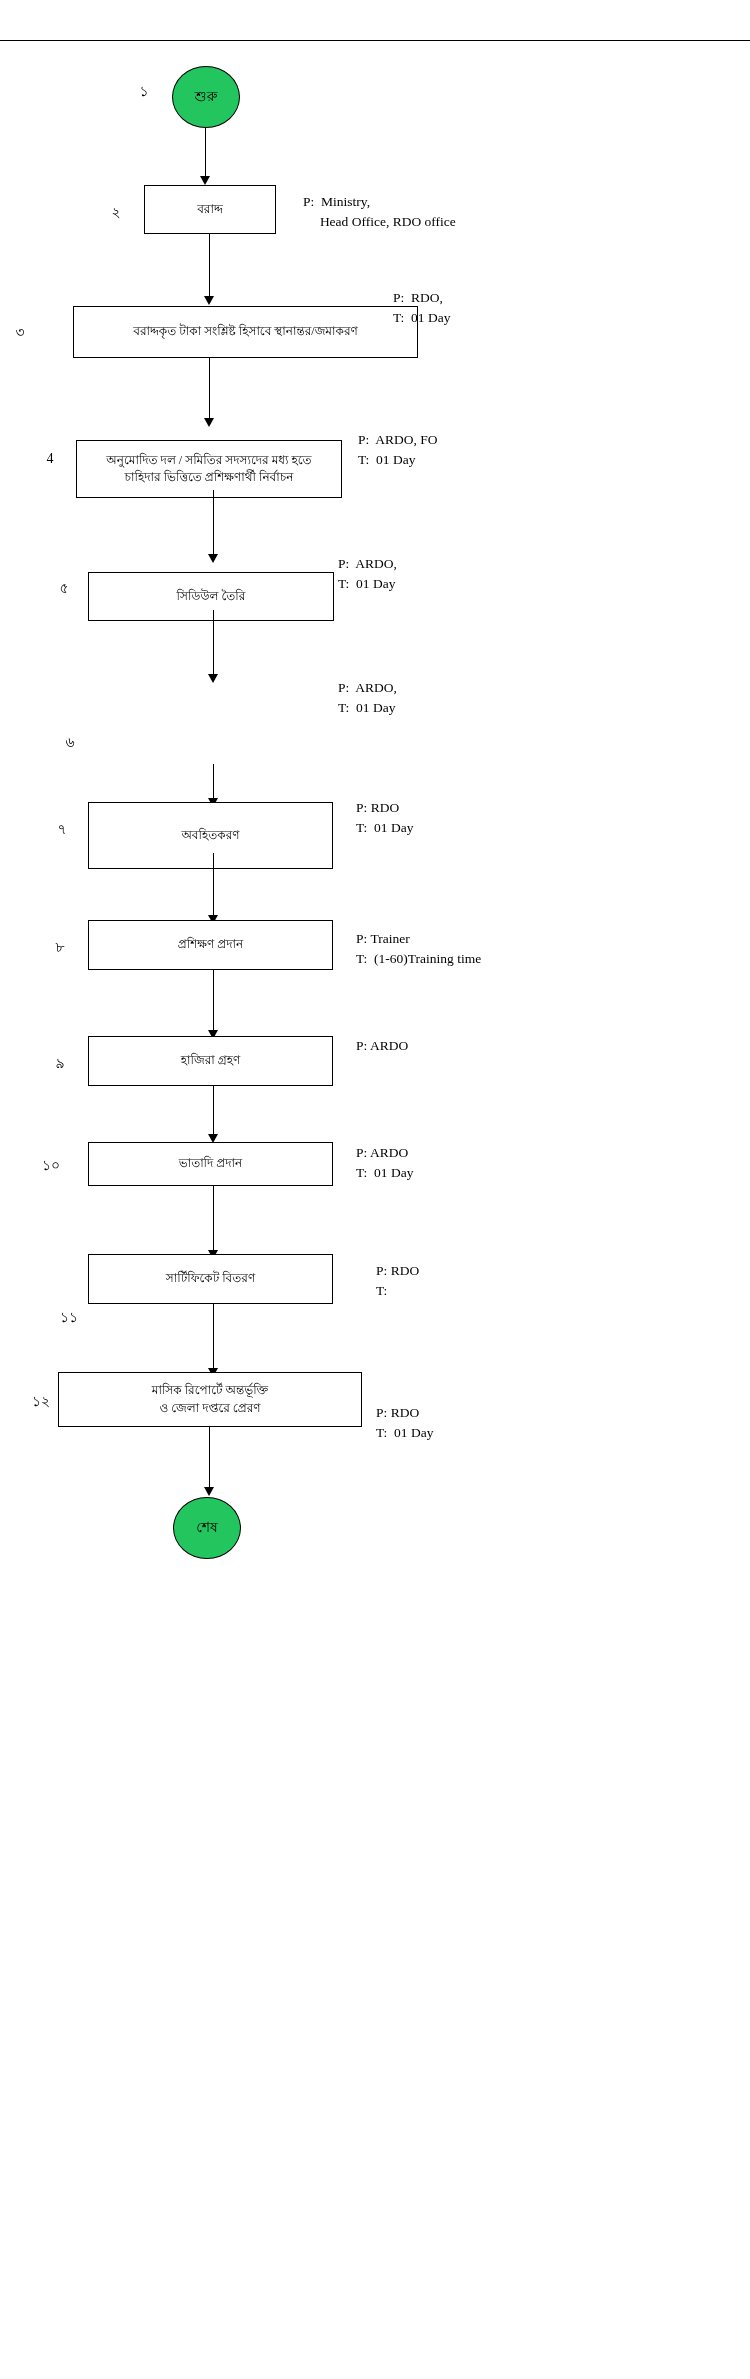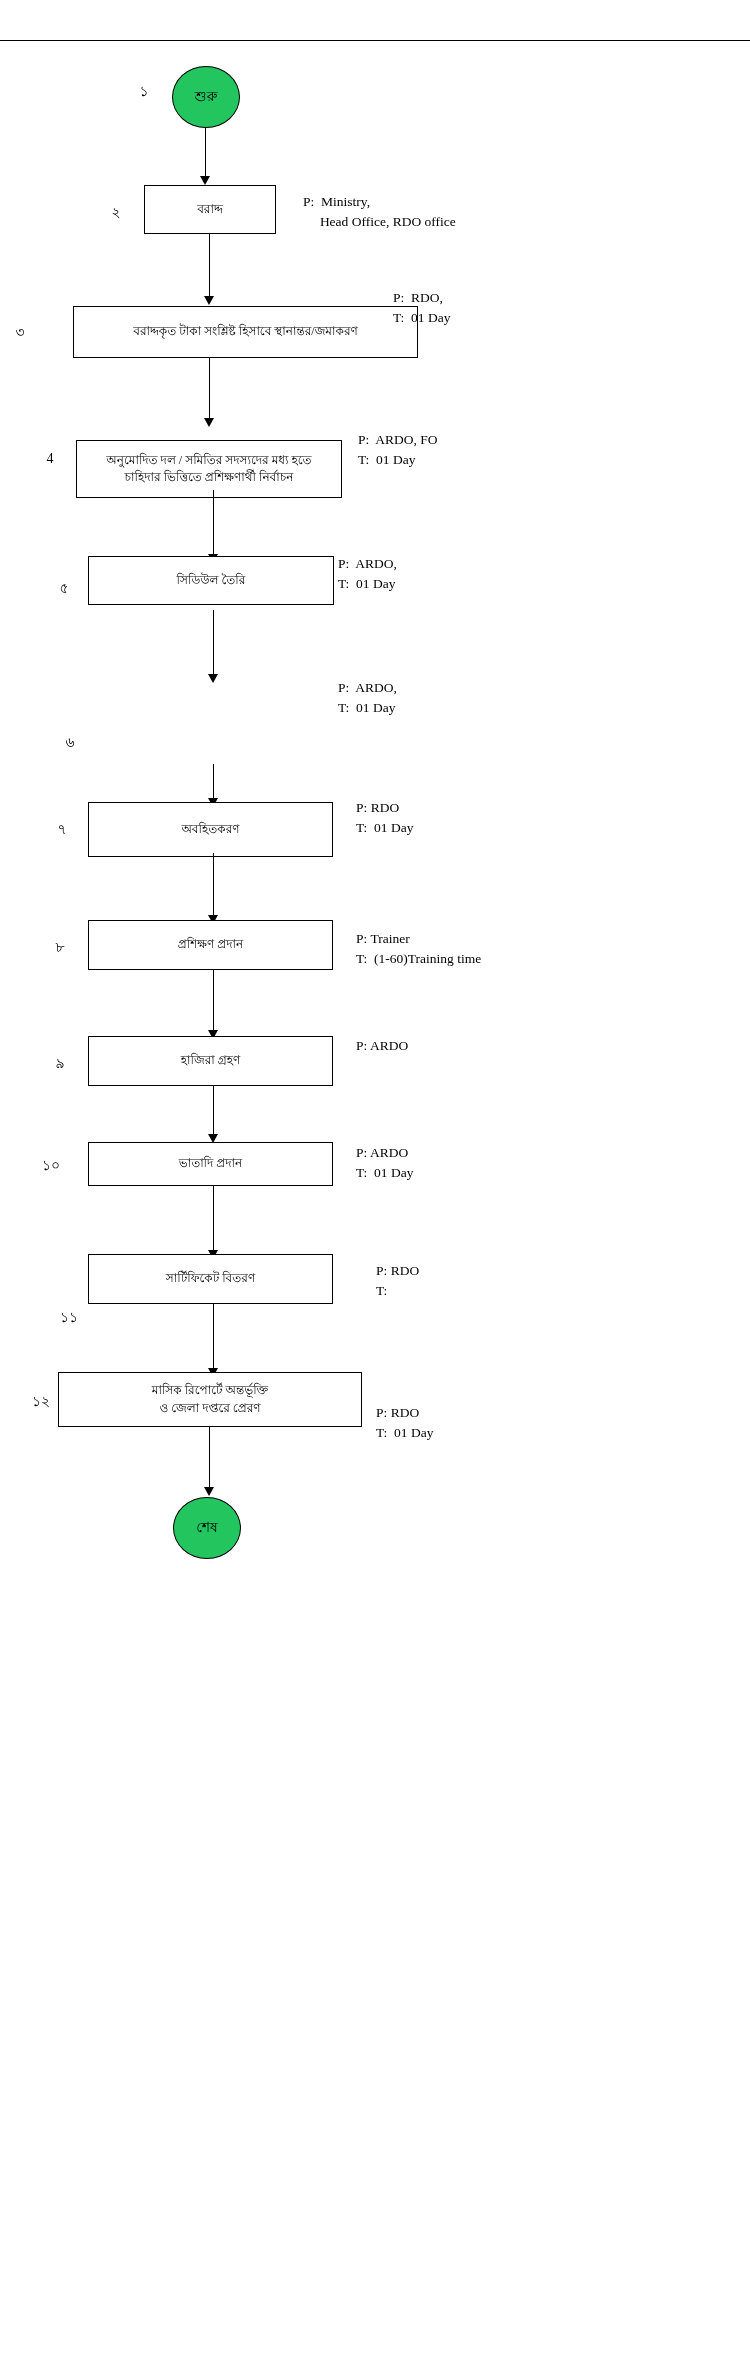--- a/index.html
+++ b/index.html
@@ -127,38 +127,38 @@
     <span>অনুমোদিত দল / সমিতির সদস্যদের মধ্য হতে
 চাহিদার ভিত্তিতে প্রশিক্ষণার্থী নির্বাচন</span>
   </div>
   <div class="step-num" style="left:38px; top:451px; width:24px;">4</div>
   <div class="annot" style="left:358px; top:430px;">P:  ARDO, FO
 T:  01 Day</div>
 
   <div class="arrow-line" style="left:213px; top:490px; height:66px;"></div>
   <div class="arrow-head" style="left:208px; top:554px;"></div>
 
-  <div class="node" style="left:88px; top:556px; width:246px; height:49px;">
+  <div class="node" style="left:88px; top:572px; width:246px; height:49px;">
     <span>সিডিউল তৈরি</span>
   </div>
   <div class="step-num" style="left:52px; top:577px; width:24px;">৫</div>
   <div class="annot" style="left:338px; top:554px;">P:  ARDO,
 T:  01 Day</div>
 
   <div class="arrow-line" style="left:213px; top:610px; height:66px;"></div>
   <div class="arrow-head" style="left:208px; top:674px;"></div>
 
   <div class="step-num" style="left:58px; top:731px; width:24px;">৬</div>
   <div class="annot" style="left:338px; top:678px;">P:  ARDO,
 T:  01 Day</div>
 
   <div class="arrow-line" style="left:213px; top:764px; height:36px;"></div>
   <div class="arrow-head" style="left:208px; top:798px;"></div>
 
-  <div class="node" style="left:88px; top:802px; width:245px; height:55px;">
+  <div class="node" style="left:88px; top:802px; width:245px; height:67px;">
     <span>অবহিতকরণ</span>
   </div>
   <div class="step-num" style="left:50px; top:818px; width:24px;">৭</div>
   <div class="annot" style="left:356px; top:798px;">P: RDO
 T:  01 Day</div>
 
   <div class="arrow-line" style="left:213px; top:853px; height:64px;"></div>
   <div class="arrow-head" style="left:208px; top:915px;"></div>
 
   <div class="node" style="left:88px; top:920px; width:245px; height:50px;">

